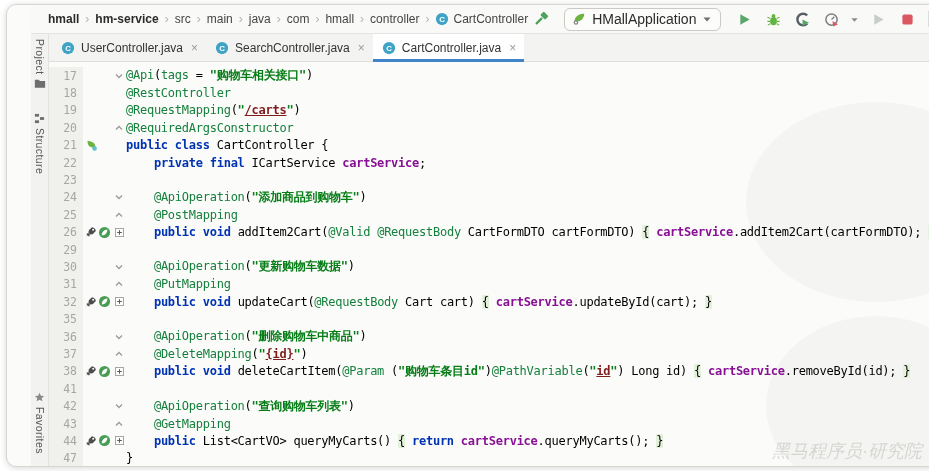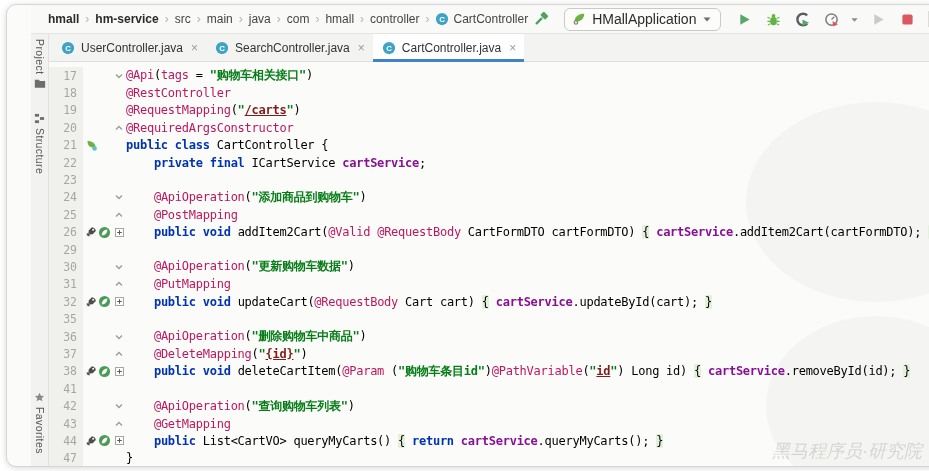--- a/index.html
+++ b/index.html
@@ -40,21 +40,21 @@
   .code-rows{position:absolute;inset:0;padding-top:5px;}
   .row{display:flex;align-items:center;height:17.4px;font-family:"DejaVu Sans Mono", monospace;
     font-size:12px;letter-spacing:-0.25px;white-space:pre;}
   .ln{flex:0 0 28px;background:#F0F0ED;color:#A6A6A3;text-align:right;padding-right:6px;
     font-size:11.5px;height:100%;display:flex;align-items:center;justify-content:flex-end;letter-spacing:0;}
   .gicons{flex:0 0 27px;display:flex;align-items:center;gap:1px;padding-left:2px;height:100%;}
   .foldc{flex:0 0 14px;display:flex;align-items:center;justify-content:center;height:100%;}
   .codetxt{flex:1;min-width:0;}
   .t-p{color:#000000;}
   .t-k{color:#0033B3;font-weight:bold;}
-  .t-a{color:#be185d;}
+  .t-a{color:#15803d;}
   .t-s{color:#067D17;font-weight:bold;}
   .t-sl{color:#7f1d1d;font-weight:bold;text-decoration:underline;}
   .t-f{color:#871094;font-weight:bold;}
   .t-fb{color:#000000;background:#E3F1DB;border-radius:1px;}
   .watermark{position:absolute;right:24px;bottom:3px;font-size:18px;color:rgba(150,140,135,0.30);
     pointer-events:none;font-style:italic;}
   .wmblob{position:absolute;border-radius:50%;background:rgba(190,195,185,0.10);pointer-events:none;}
   svg{display:block;}
 </style>
 </head>

